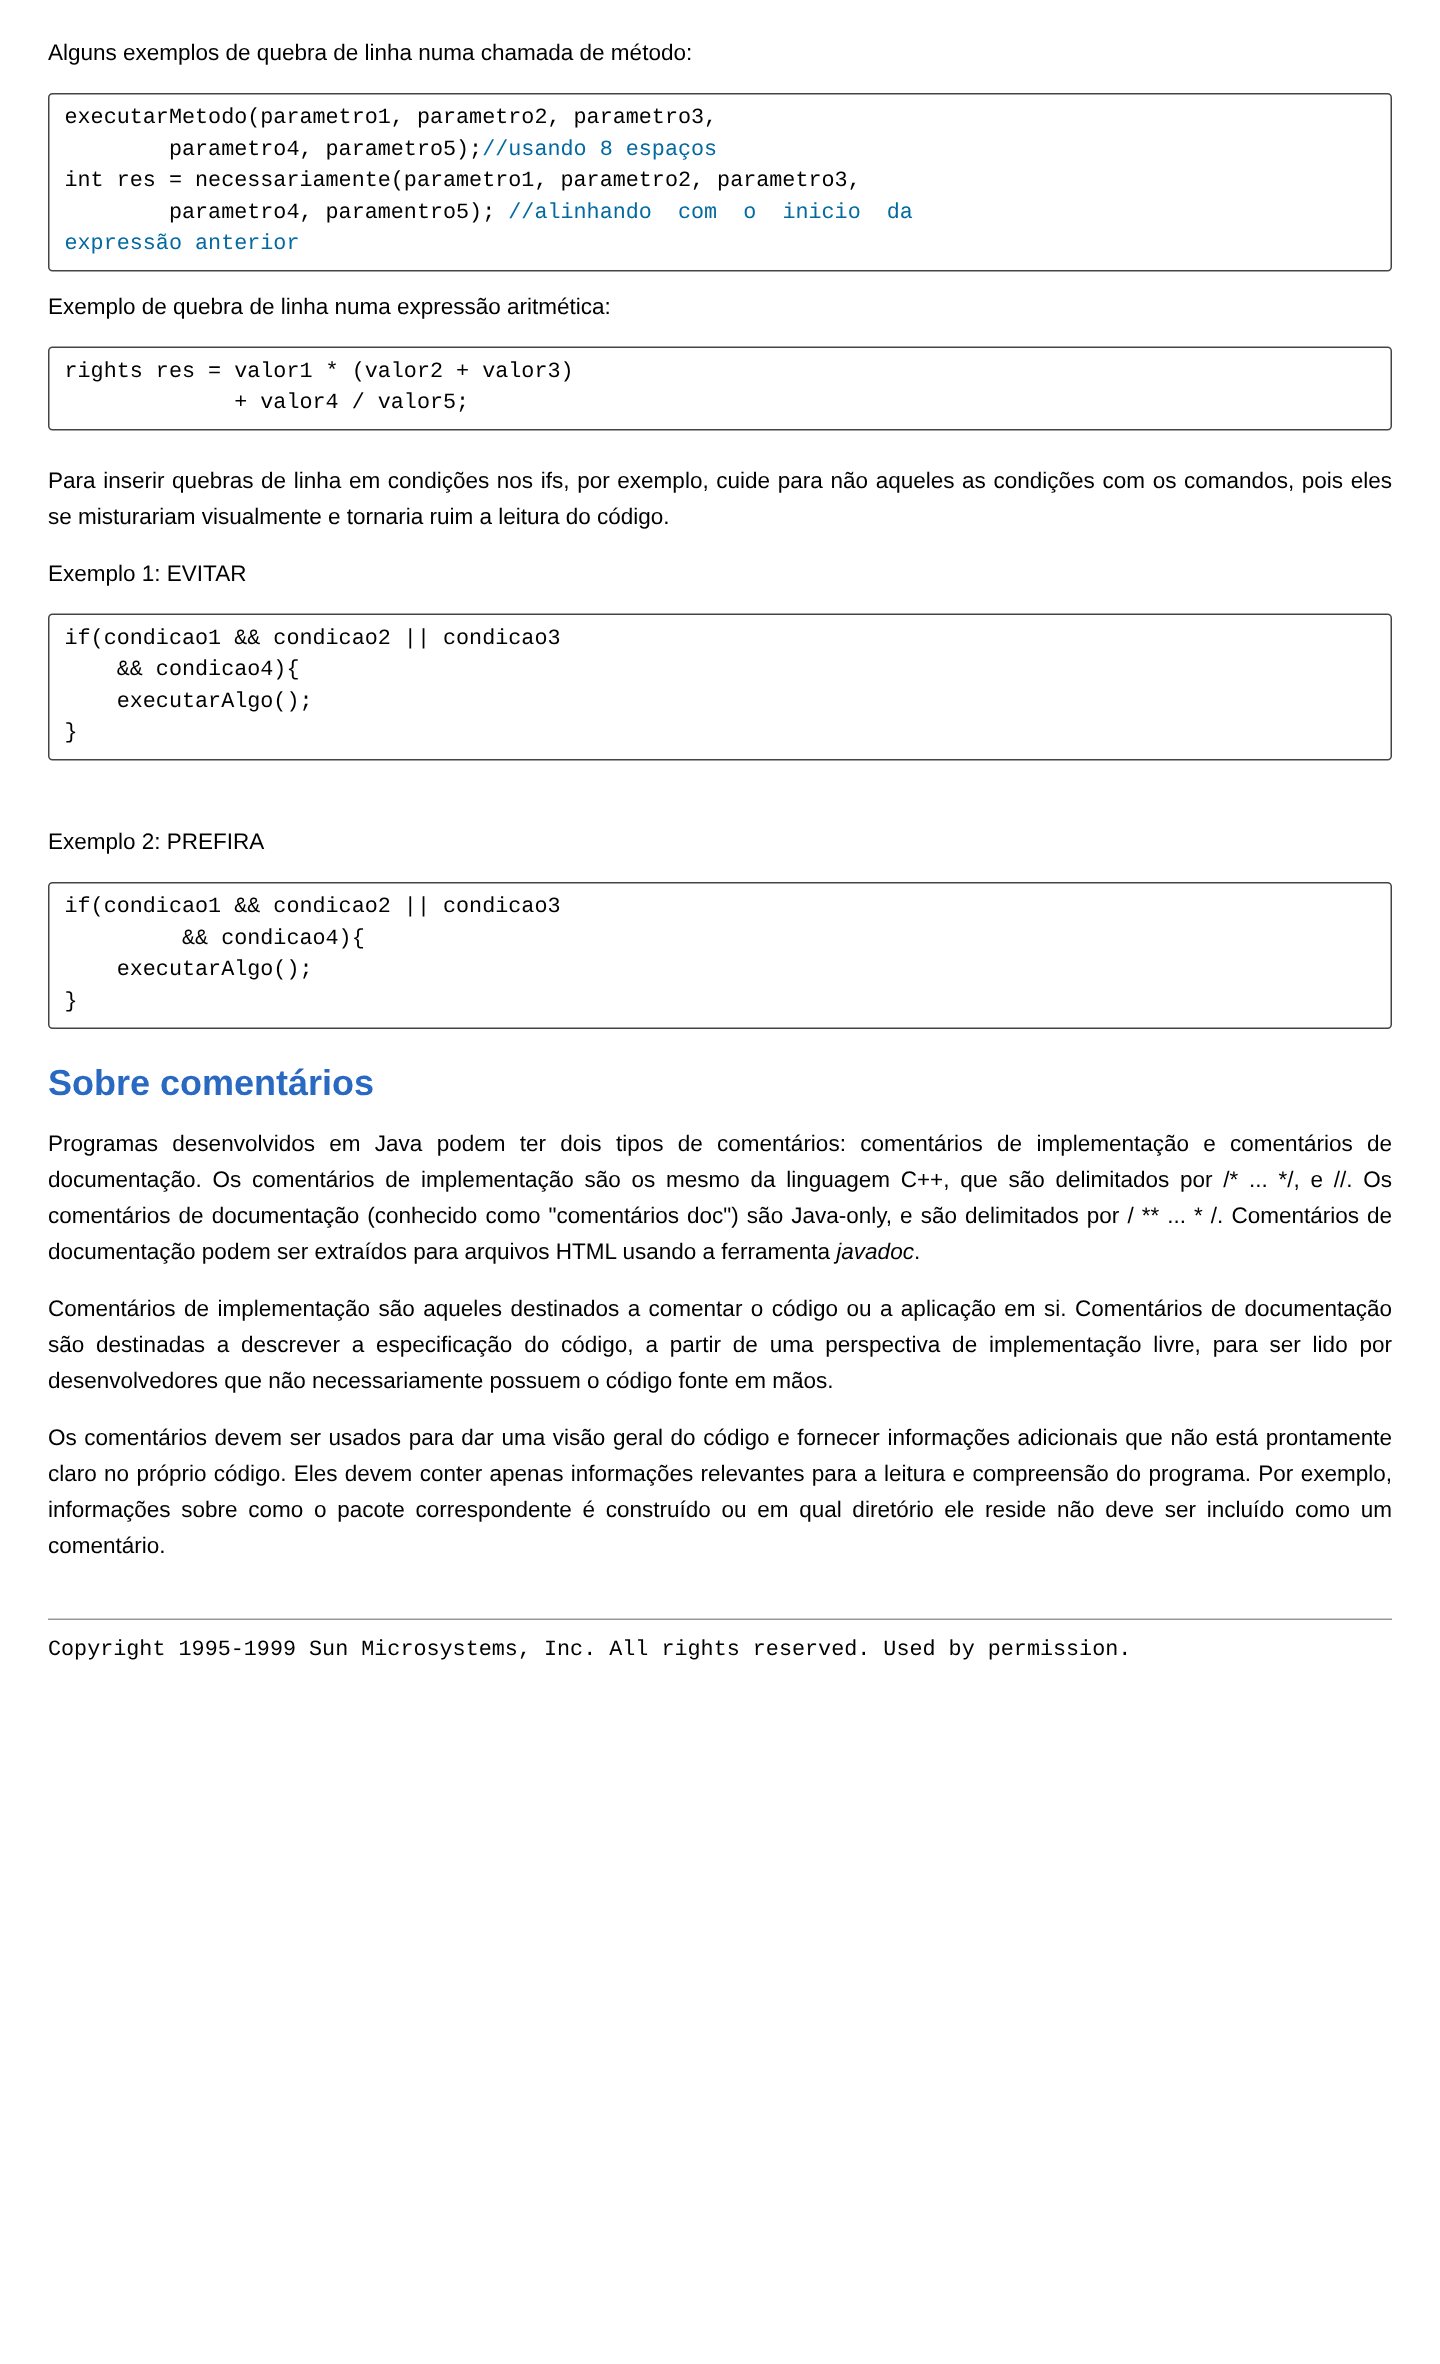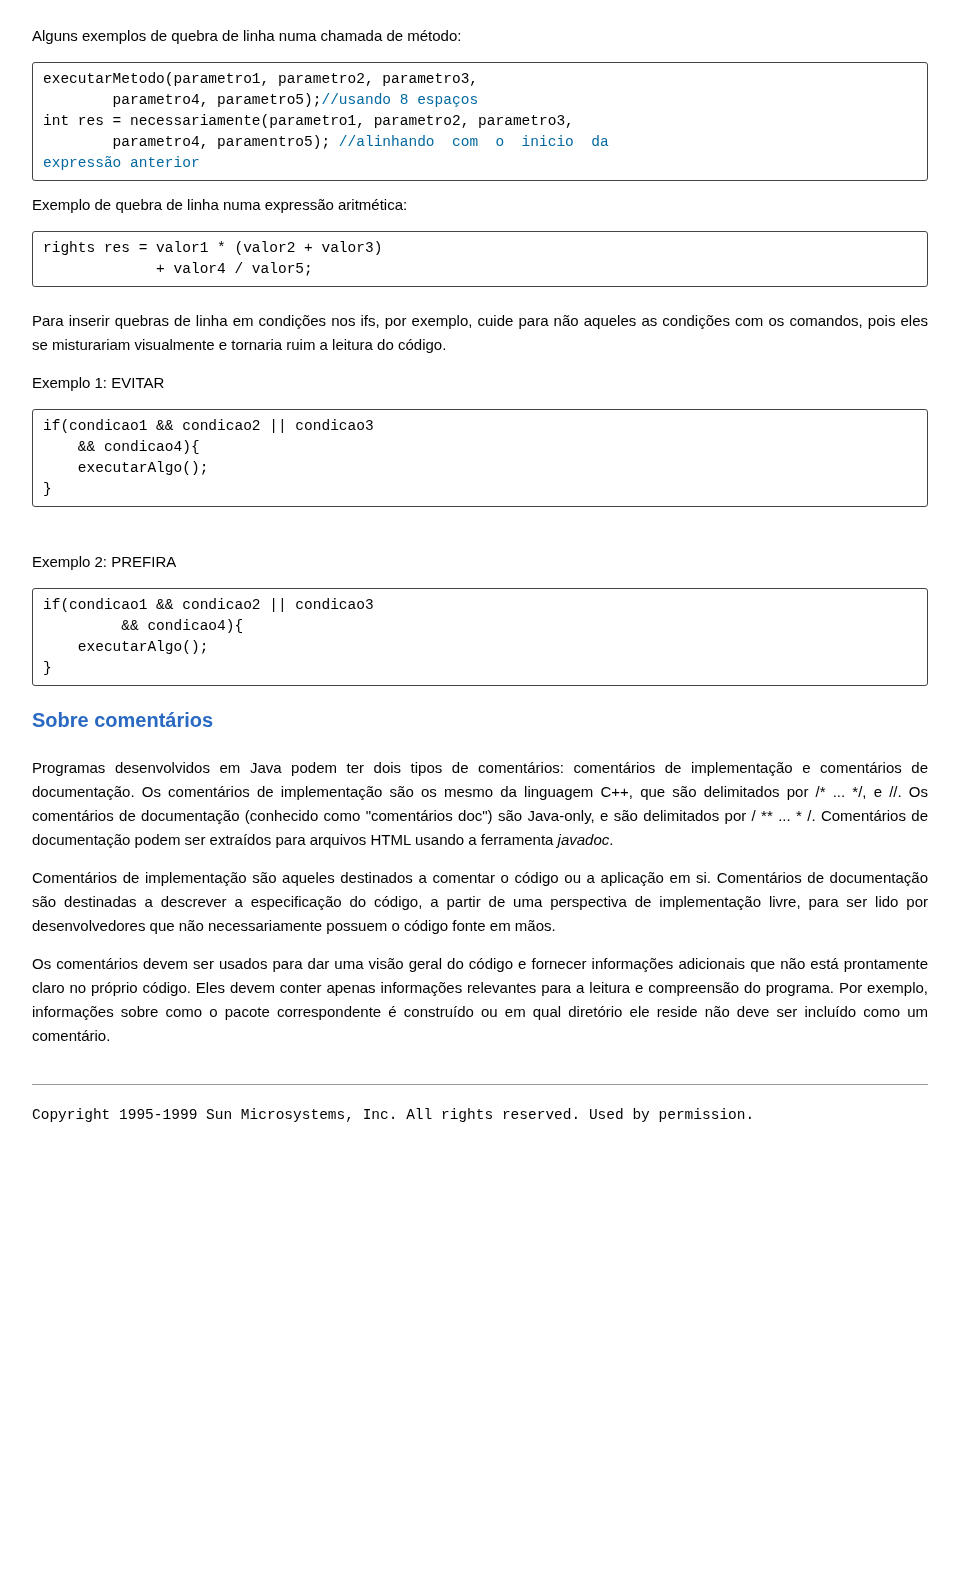--- a/index.html
+++ b/index.html
@@ -20,30 +20,30 @@
     font-size: 14.5px;
     white-space: pre;
     margin: 6px 0 18px 0;
     line-height: 1.45;
     overflow: hidden;
   }
   .code-black { color: #000000; }
   .code-green { color: #0369a1; }
   .h2 {
     color: #2a69c2;
-    font-size: 20px;
+    font-size: 24px;
     font-weight: bold;
-    margin: 14px 0 20px 0;
+    margin: 14px 0 8px 0;
   }
   .italic { font-style: italic; }
   .footer {
     font-family: "Courier New", monospace;
     font-size: 14.5px;
     border-top: 1px solid #999;
-    padding-top: 20px;
+    padding-top: 10px;
     margin-top: 36px;
     line-height: 1.5;
     text-align: justify;
   }
 </style>
 </head>
 <body>
 
 <p class="paragraph">Alguns exemplos de quebra de linha numa chamada de método:</p>
 

